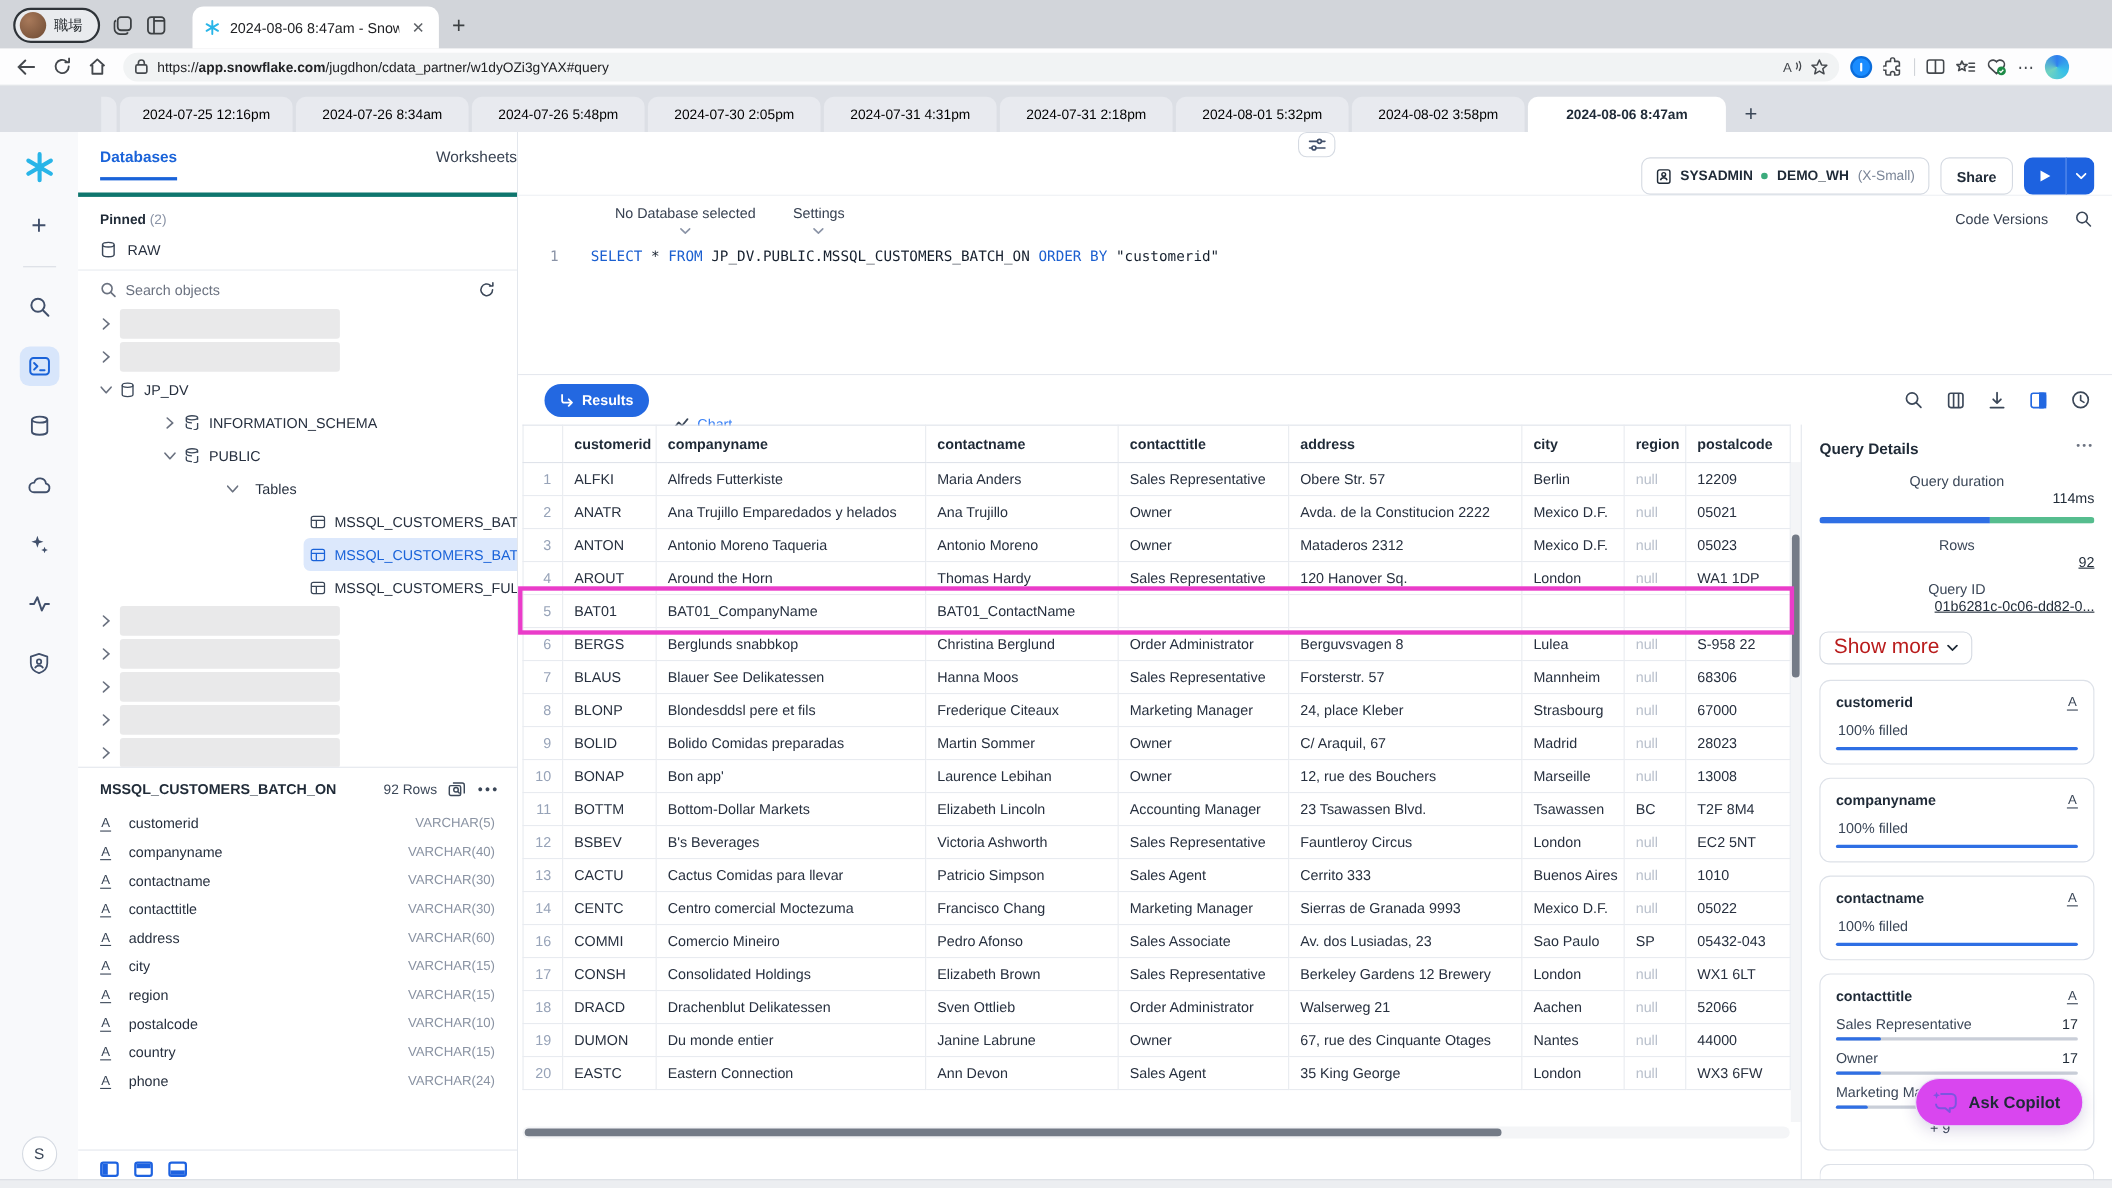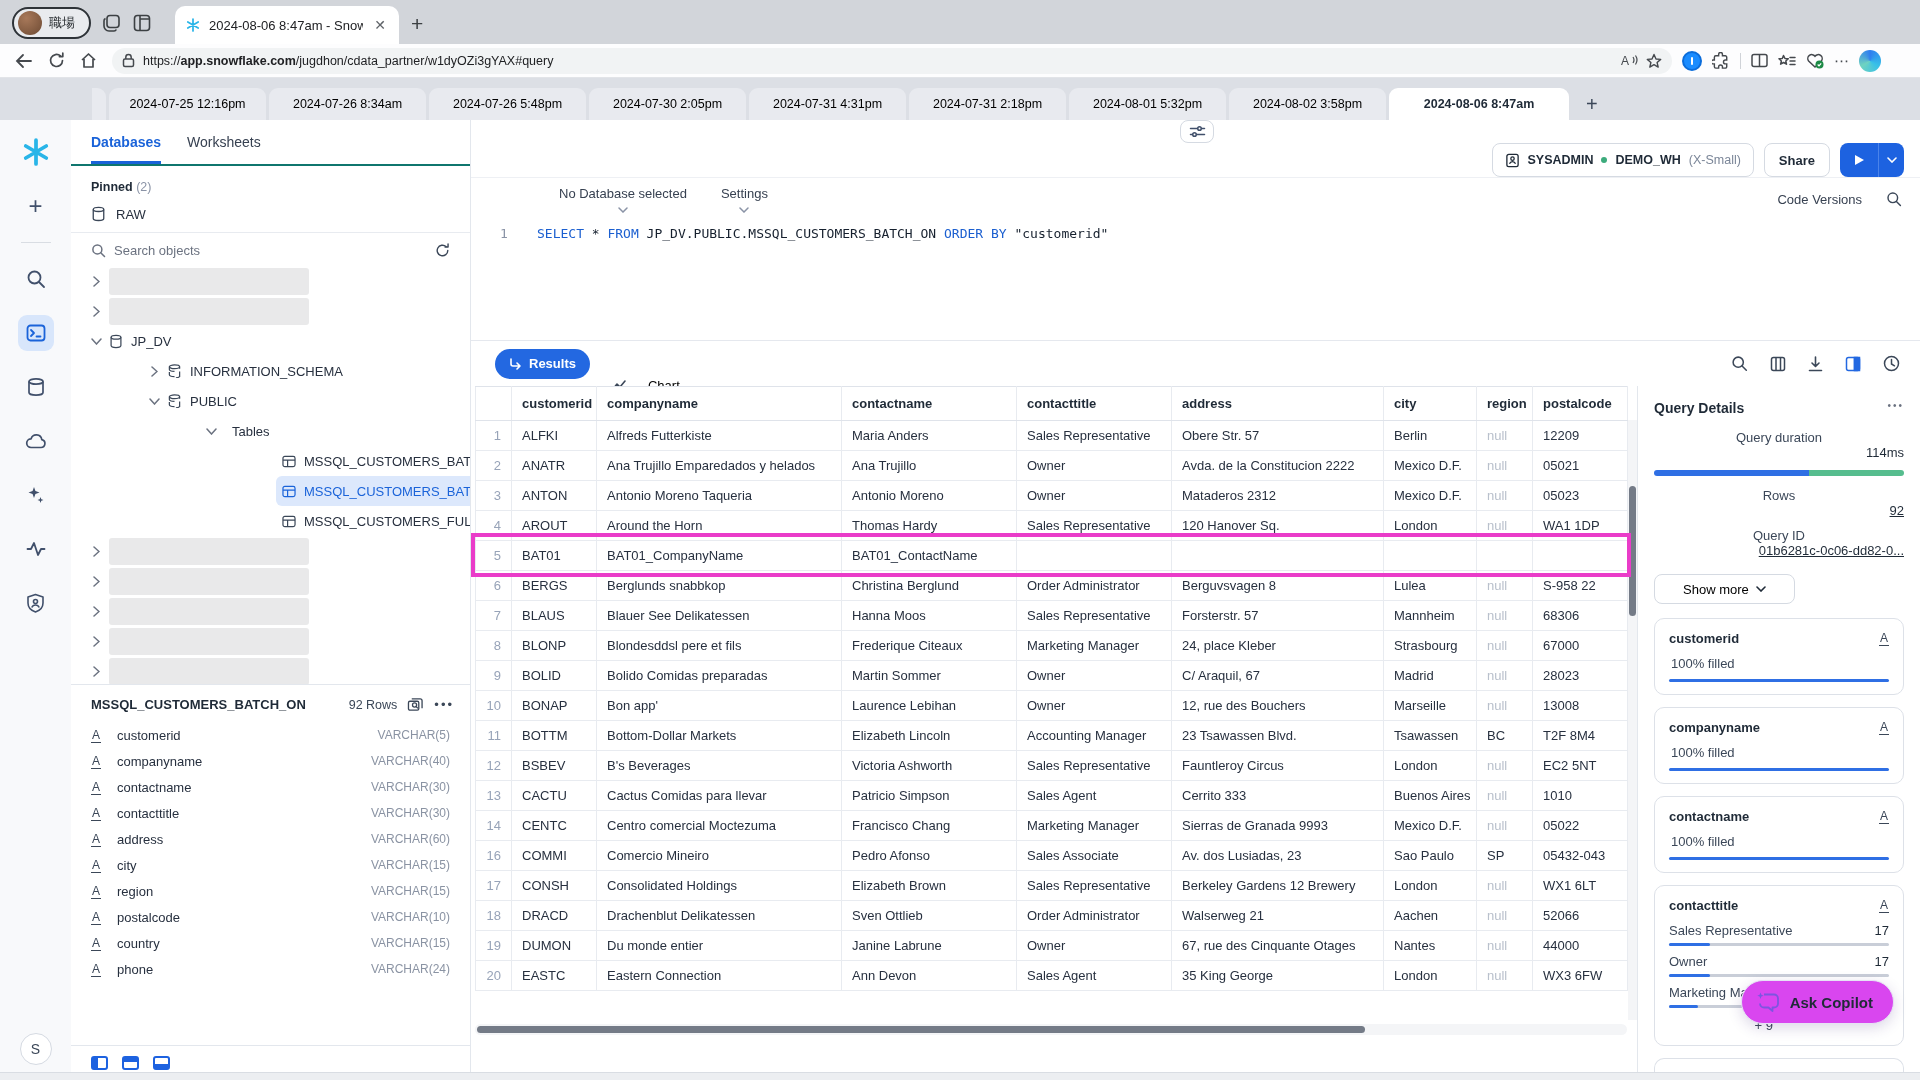--- a/index.html
+++ b/index.html
@@ -40,21 +40,21 @@
   .appbody { display:flex; height:959px; background:#fff; }
 
   .rail { width:71px; background:#f8f9fb; display:flex; flex-direction:column; align-items:center; padding-top:14px; gap:18px; flex:0 0 71px; }
   .rail-ic { width:36px; height:36px; display:flex; align-items:center; justify-content:center; color:#41506b; border-radius:9px; }
   .rail-ic.active { background:#d8e6fb; color:#1a63d9; }
   .rail-div { width:30px; height:1px; background:#d9dde3; }
   .rail-spacer { flex:1; }
   .avatar-s { width:32px; height:32px; border-radius:50%; border:1px solid #d5dae2; color:#3b4758; font-size:14px; display:flex; align-items:center; justify-content:center; margin-bottom:14px; background:#fff; }
 
   .sidebar { width:400px; flex:0 0 400px; border-right:1px solid #e3e7ed; display:flex; flex-direction:column; background:#fff; }
-  .sbtabs { display:flex; gap:26px; padding:14px 0 0 20px; border-bottom:2px solid #0f766e; }
+  .sbtabs { display:flex; gap:26px; padding:14px 0 11px 20px; border-bottom:4px solid #0f766e;justify-content:space-between; }
   .sbtab { font-size:14px; color:#374151; padding-bottom:11px; }
   .sbtab.active { color:#1a63d9; font-weight:bold; border-bottom:3px solid #1a63d9; }
   .pinned-hdr { padding:14px 20px 4px; font-size:12.5px; color:#1f2a37; }
   .pinned-hdr b { font-weight:bold; }
   .pinned-hdr span { color:#8a93a6; }
   .pinned-item { display:flex; align-items:center; gap:10px; padding:8px 20px 10px; font-size:13px; color:#27303f; border-bottom:1px solid #e8ebf0; }
   .searchrow { display:flex; align-items:center; gap:8px; padding:10px 20px 6px; color:#6b7280; }
   .searchrow .ph { flex:1; font-size:13px; color:#6b7280; }
   .tree { height:420px; overflow:hidden; padding-top:2px; }
   .trow { height:30px; display:flex; align-items:center; font-size:13px; color:#27303f; position:relative; }
@@ -105,21 +105,21 @@
   .ctx-right { margin-left:auto; display:flex; align-items:center; gap:24px; color:#3b4758; }
   .codever { font-size:13px; color:#374151; }
 
   .editor { height:120px; display:flex; font-family:"DejaVu Sans Mono", monospace; font-size:13px; padding-top:6px; }
   .lnum { width:66px; text-align:center; color:#8a93a6; }
   .sql .kw { color:#1b5fd0; }
   .sql .pl { color:#16202e; }
 
   .resbar { height:46px; border-top:1px solid #e5e8ee; display:flex; align-items:center; padding:0 20px 0 24px; gap:22px; }
   .results-pill { display:flex; align-items:center; gap:7px; height:30px; background:#2368e1; color:#fff; border-radius:15px; padding:0 14px; font-size:13px; font-weight:bold; }
-  .chart-tab { display:flex; align-items:center; gap:21px; font-size:13px; color:#000000;margin-top:44px; }
+  .chart-tab { display:flex; align-items:center; gap:7px; font-size:13px; color:#3b82f6;margin-top:44px; }
   .res-ic-group { margin-left:auto; display:flex; align-items:center; gap:22px; color:#3b4758; }
   .res-ic.blue { color:#2368e1; }
 
   .lower { flex:1; display:flex; min-height:0; }
   .tablewrap { width:1166px; flex:0 0 1166px; position:relative; padding-left:4px; }
   table.grid { border-collapse:collapse; table-layout:fixed; width:1152px; }
   .grid th { height:34px; border-top:1px solid #dfe3ea; border-bottom:1px solid #dfe3ea; border-right:1px solid #e8ebf0; font-size:13px; font-weight:bold; color:#1f2a37; text-align:left; padding:0 10px; background:#fff; white-space:nowrap; overflow:hidden; }
   .grid td { height:30px; border-bottom:1px solid #e8ebf0; border-right:1px solid #e8ebf0; font-size:13px; color:#27303f; padding:0 10px; white-space:nowrap; overflow:hidden; background:#fff; }
   .grid .rn { color:#97a3b8; text-align:right; border-left:1px solid #e8ebf0; }
   .grid td.null { color:#b9c0cc; }
@@ -132,21 +132,21 @@
   .qdpanel { flex:1; border-left:1px solid #e3e7ed; padding:14px 16px; overflow:hidden; position:relative; }
   .qd-title-row { display:flex; margin-bottom:14px; }
   .qd-title { font-size:14px; font-weight:bold; color:#1f2a37; flex:1; }
   .qd-dots { color:#6b7280; letter-spacing:2px; }
   .qd-row { display:flex; align-items:center; font-size:13px; color:#3b4758; margin:10px 0;flex-direction:column; }
   .qd-row .val { margin-left:auto; color:#1f2a37; }
   .qd-row .link { margin-left:auto; color:#1f2a37; text-decoration:underline; }
   .qd-bar { height:6px; border-radius:3px; display:flex; overflow:hidden; margin:4px 0 12px; }
   .qd-bar .b1 { background:#2f6fe4; width:62%; }
   .qd-bar .b2 { background:#56bd8e; flex:1; }
-  .showmore { display:inline-flex; align-items:center; gap:7px; height:30px; border:1px solid #d5dae2; border-radius:8px; padding:0 28px; font-size:13px; color:#000000; background:#fff; margin:6px 0 14px; }
+  .showmore { display:inline-flex; align-items:center; gap:7px; height:30px; border:1px solid #d5dae2; border-radius:8px; padding:0 12px; font-size:19px; color:#b91c1c; background:#fff; margin:6px 0 14px; }
   .card { border:1px solid #dde1e8; border-radius:10px; padding:12px 14px; margin-bottom:12px; }
   .card-hdr { display:flex; align-items:center; margin-bottom:10px; }
   .card-name { font-size:13px; font-weight:bold; color:#1f2a37; flex:1; }
   .card-a { font-size:12px; color:#3b4758; border-bottom:1px solid #3b4758; padding:0 1px; }
   .fill-label { font-size:13px; color:#3b4758; margin:2px 0 8px 2px; }
   .fill-bar { height:3px; background:#2f6fe4; border-radius:2px; }
   .vc-row { display:flex; font-size:13px; color:#3b4758; margin-top:8px; }
   .vc-count { margin-left:auto; color:#1f2a37; }
   .vc-track { height:3px; background:#c9ced8; border-radius:2px; margin-top:5px; position:relative; }
   .vc-fill { position:absolute; left:0; top:0; bottom:0; background:#2f6fe4; border-radius:2px; }

